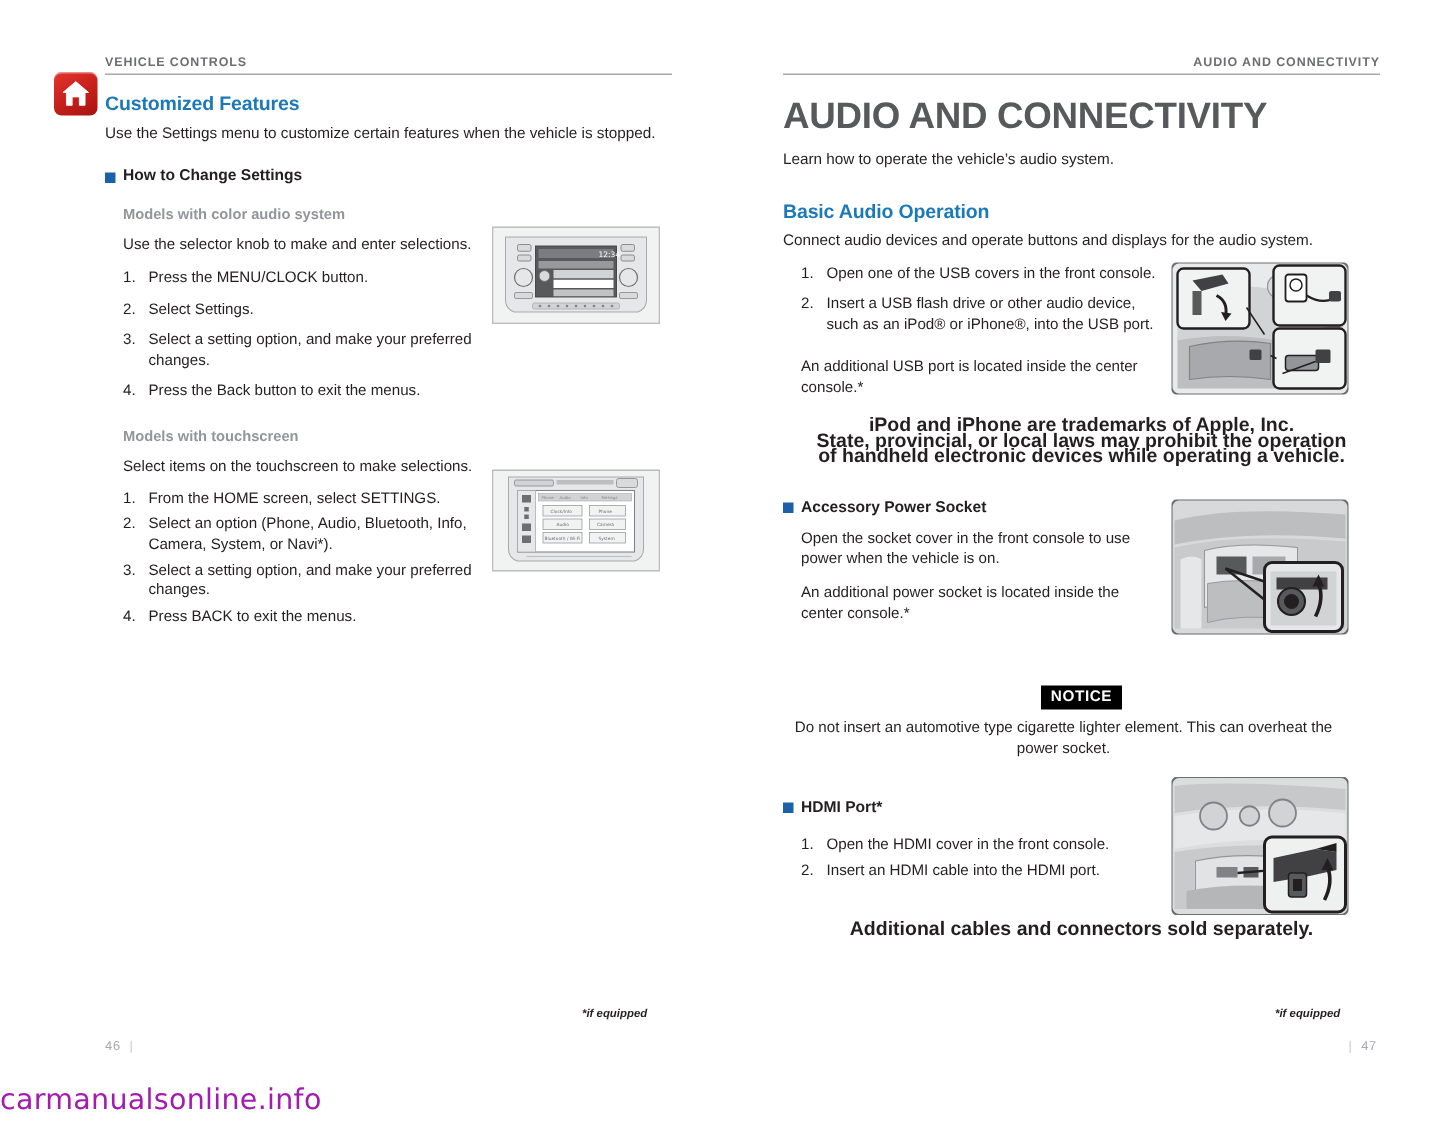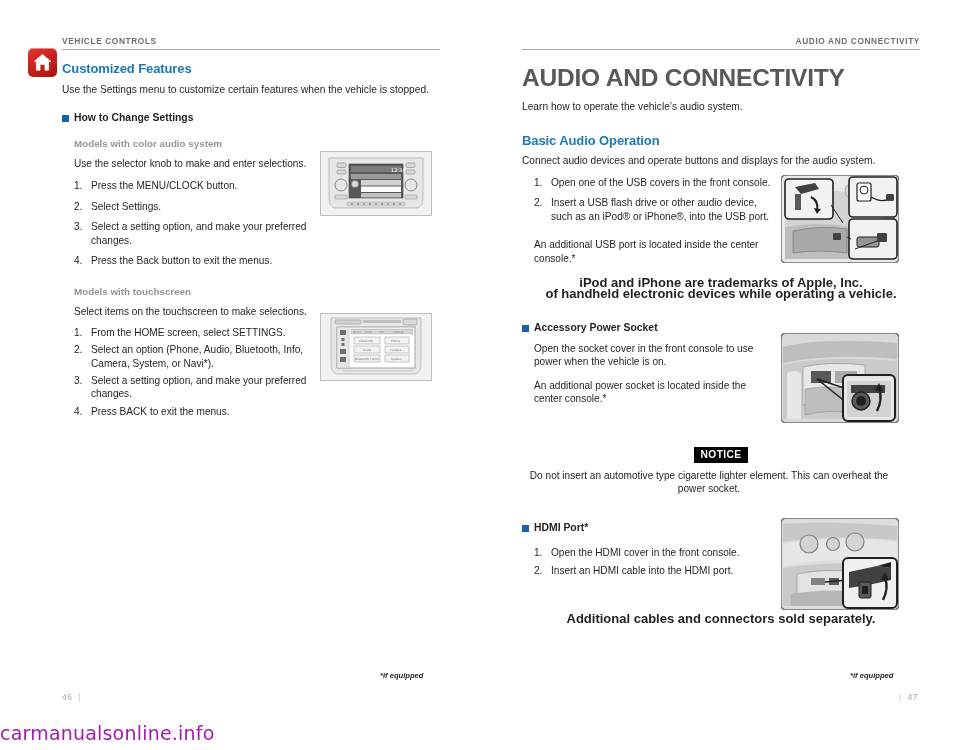--- a/index.html
+++ b/index.html
@@ -12,21 +12,21 @@
     overflow: hidden;
   }
   #page {
     position: relative;
     width: 960px; height: 750px;
     background: #fff;
   }
 
   
   .column { position: absolute; top: 0; height: 750px; }
-  .col-left  { left: 0;   width: 480px; }
+  .col-left  { left: 8px;   width: 480px; }
   .col-right { left: 480px; width: 480px; }
 
   .col-inner { position: absolute; top: 36px; }
   .col-left  .col-inner { left: 62px;  width: 378px; }
   .col-right .col-inner { left: 42px;  width: 398px; }
 
   
   .runhead {
     font-size: 8.3px;
     font-weight: bold;
@@ -336,20 +336,21 @@
       <div class="indent">
         <ol class="steps" style="margin-top:8px;">
           <li style="width:250px;"><span class="num">1.</span><span>Open one of the USB covers in the front console.</span></li>
           <li style="width:242px;"><span class="num">2.</span><span>Insert a USB flash drive or other audio device, such as an iPod® or iPhone®, into the USB port.</span></li>
         </ol>
         <p class="body" style="width:240px; margin-top:15px;">An additional USB port is located inside the center console.*</p>
       </div>
 
       <div class="caption-ital" style="margin-top:13px; width:398px;">
         <div>iPod and iPhone are trademarks of Apple, Inc.</div>
+        <div>State, provincial, or local laws may prohibit the operation</div>
         <div>of handheld electronic devices while operating a vehicle.</div>
       </div>
 
       <div class="subhead" style="margin-top:22px;">
         <span class="bsq"></span>
         <span>Accessory Power Socket</span>
       </div>
       <div class="indent">
         <p class="body" style="width:240px;">Open the socket cover in the front console to use power when the vehicle is on.</p>
         <p class="body" style="width:240px; margin-top:10px;">An additional power socket is located inside the center console.*</p>

